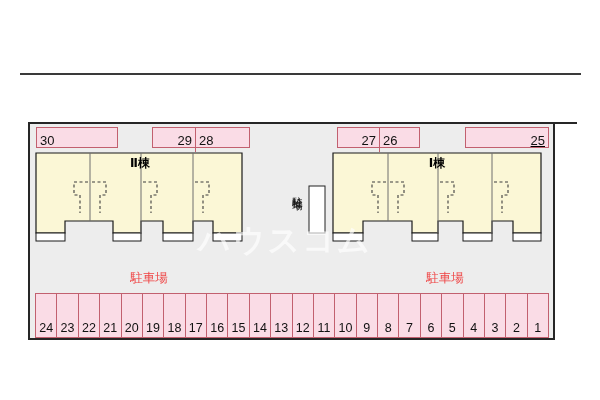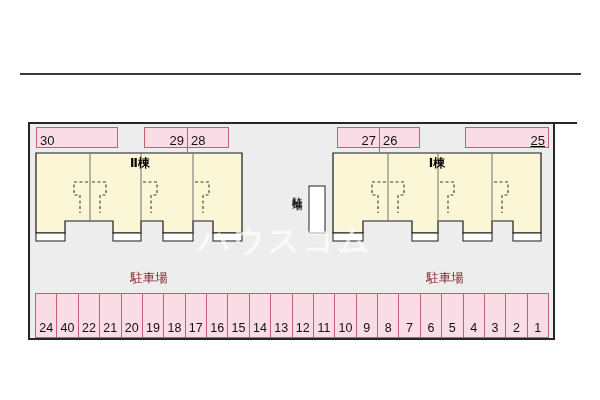--- a/index.html
+++ b/index.html
@@ -19,21 +19,21 @@
   .hook  { fill:none; stroke:#3c3c3c; stroke-width:1.1; stroke-dasharray:3 2.5; }
   .bikebox { fill:#ffffff; stroke:#222222; stroke-width:1; }
 
   .watermark { position:absolute; left:198px; top:182px; width:170px; font-size:32px; font-weight:bold;
                letter-spacing:2px; color:rgba(255,255,255,0.65); white-space:nowrap; z-index:3; pointer-events:none;margin-top:37px; }
 
   .bld-label { position:absolute; top:155px; transform:translateX(-50%); font-size:12px; font-weight:bold;
                color:#000; z-index:4; }
   .bike-label { position:absolute; left:291px; top:188px; writing-mode:vertical-rl; font-size:10.5px;
                 letter-spacing:2px; color:#111; z-index:4; }
-  .plot-label { position:absolute; top:270px; transform:translateX(-50%); font-size:12.5px; color:#7f1d1d; z-index:4; }
+  .plot-label { position:absolute; top:270px; transform:translateX(-50%); font-size:12.5px; color:#ef4444; z-index:4; }
 
   .tgroup { position:absolute; top:127px; height:21px; display:flex; background:var(--parking_fill);
             border:1.5px solid var(--parking_border); z-index:2; }
   .tc { display:flex; align-items:center; font-size:13px; color:#111; padding:12px 3px; }
   .tc.aleft  { justify-content:flex-start; }
   .tc.aright { justify-content:flex-end; }
   .tc.sep { border-left:1px solid var(--parking_border); }
   .tc.grow { flex:1; }
 
   .bottom-row { position:absolute; left:35px; top:293px; width:514px; height:45px;
@@ -49,21 +49,21 @@
 <div class="page">
 
   <div class="road-line"></div>
 
   <div class="frame"></div>
   <div class="frame-ext"></div>
 
   <div class="tgroup" style="left:36px;width:82px;">
     <div class="tc aleft grow">30</div>
   </div>
-  <div class="tgroup" style="left:144px;width:85px;">
+  <div class="tgroup" style="left:152px;width:98px;">
     <div class="tc aright" style="width:42px;">29</div>
     <div class="tc aleft sep grow">28</div>
   </div>
   <div class="tgroup" style="left:337px;width:83px;">
     <div class="tc aright" style="width:41px;">27</div>
     <div class="tc aleft sep grow">26</div>
   </div>
   <div class="tgroup" style="left:465px;width:84px;text-decoration:underline;">
     <div class="tc aright grow">25</div>
   </div>
@@ -108,21 +108,21 @@
   <div class="bike-label">駐輪場</div>
 
   <div class="plot-label" style="left:149px;">駐車場</div>
   <div class="plot-label" style="left:445px;">駐車場</div>
 
   <div class="bottom-row">
       <div class="pcell">
         <span class="pnum">24</span>
       </div>
       <div class="pcell">
-        <span class="pnum">40</span>
+        <span class="pnum">23</span>
       </div>
       <div class="pcell">
         <span class="pnum">22</span>
       </div>
       <div class="pcell">
         <span class="pnum">21</span>
       </div>
       <div class="pcell">
         <span class="pnum">20</span>
       </div>

